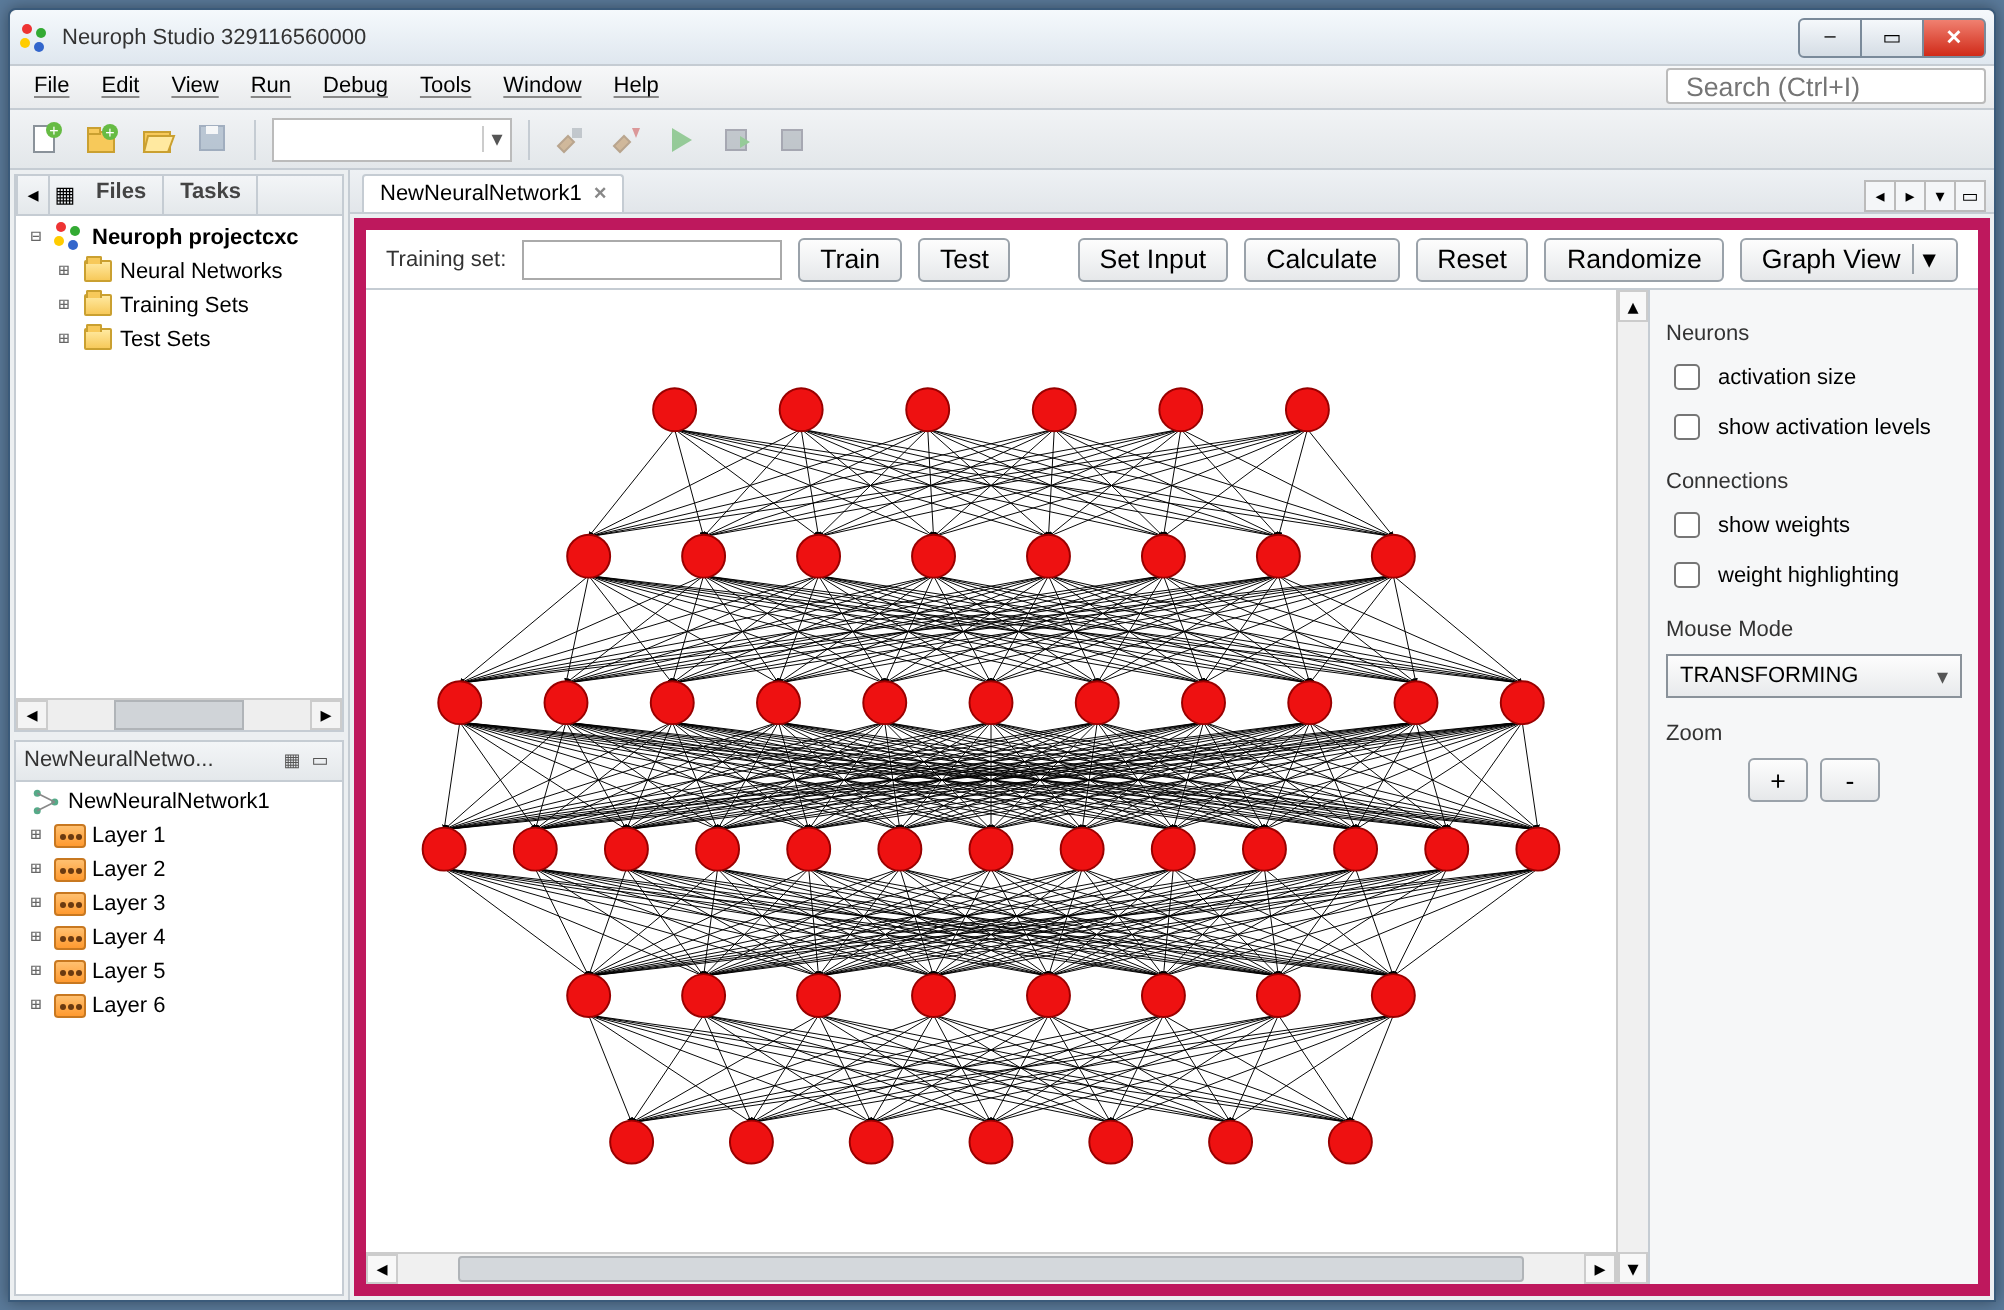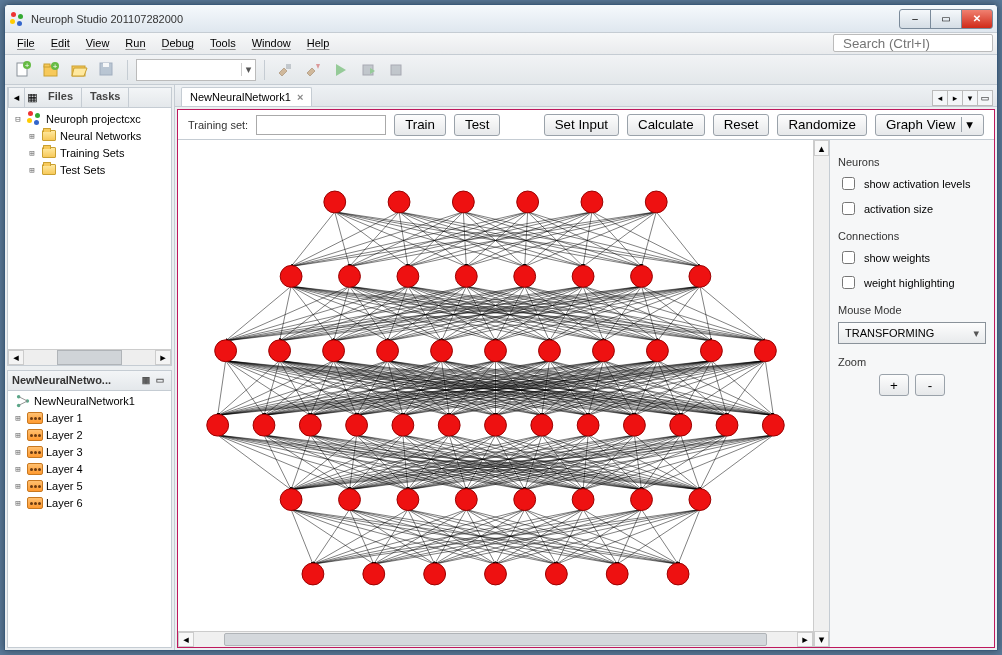--- a/index.html
+++ b/index.html
@@ -34,31 +34,31 @@
   .tw { width:12px; text-align:center; color:#666; font-size:9px; font-family:monospace;}
   .t-icon { width:16px; height:16px; margin:0 3px; display:inline-flex; align-items:center; justify-content:center; }
   .folder-icon{background:linear-gradient(#ffe9a0,#f7c95a);border:1px solid #caa030;border-radius:1px;width:14px;height:11px;position:relative;}
   .folder-icon:before{content:"";position:absolute;top:-3px;left:0;width:6px;height:3px;background:#f7c95a;border:1px solid #caa030;border-bottom:0;border-radius:1px 1px 0 0;}
   .net-icon{width:14px;height:14px;}
   .layer-icon{width:22px;height:12px;background:linear-gradient(#ffc070,#ff9a30);border:1px solid #c87820;border-radius:2px;display:flex;align-items:center;justify-content:center;gap:1px;}
   .layer-icon i{width:3px;height:3px;background:#6b3a10;border-radius:50%;}
   .hscroll{height:16px;background:#eee;border-top:1px solid #ccc;display:flex;}
   .hscroll .ar{width:16px;display:flex;align-items:center;justify-content:center;background:#f4f4f4;border:1px solid #ccc;}
   .hscroll .thumb{flex:0 0 40%;background:#d0d4d8;border:1px solid #b0b4b8;margin-left:20%;}
-  .panel-title{display:flex;align-items:center;height:20px;background:linear-gradient(#f3f5f7,#e4e8eb);border-bottom:1px solid #c5ccd3;padding:0 4px;font-weight:bold;color:#333;}
+  .panel-title{display:flex;align-items:center;height:20px;background:linear-gradient(#f3f5f7,#e4e8eb);border-bottom:1px solid #c5ccd3;padding:0 4px;font-weight:normal;color:#333;}
   .panel-title .pt-btns{margin-left:auto;display:flex;}
   .panel-title .pb{width:14px;height:14px;display:flex;align-items:center;justify-content:center;font-size:9px;color:#555;cursor:pointer;}
   
   .main-col { flex:1; display:flex; flex-direction:column; }
   .doc-tabs{height:22px;background:linear-gradient(#eef1f4,#e2e6ea);border-bottom:1px solid #c5ccd3;display:flex;align-items:flex-end;padding-left:6px;}
   .doc-tab{background:#fff;border:1px solid #c5ccd3;border-bottom:0;padding:3px 8px;display:flex;align-items:center;gap:6px;border-radius:2px 2px 0 0;cursor:pointer;}
   .doc-tab .x{color:#888;font-weight:bold;}
   .doc-tabs .doc-ctrl{margin-left:auto;display:flex;gap:0;padding-right:4px;}
   .doc-ctrl .db{width:16px;height:16px;border:1px solid #bbb;background:#f4f6f8;display:flex;align-items:center;justify-content:center;font-size:9px;cursor:pointer;margin-left:-1px;}
-  .doc-body{flex:1;background:#fff;display:flex;flex-direction:column;margin:2px;border:1px solid #be185d;overflow:hidden;}
+  .doc-body{flex:1;background:#fff;display:flex;flex-direction:column;margin:2px;border:6px solid #be185d;overflow:hidden;}
   .net-toolbar{height:30px;border-bottom:1px solid #c5ccd3;display:flex;align-items:center;padding:0 10px;gap:8px;}
   .lbl{color:#333;}
   .txtfld{height:20px;border:1px solid #aaa;background:#fff;width:130px;}
   .btn{height:22px;padding:0 10px;background:linear-gradient(#fdfdfd,#e6e8ea);border:1px solid #9aa2aa;border-radius:3px;cursor:pointer;font:11px inherit;}
   .net-toolbar .spacer{flex:1;}
   .dd-btn{display:flex;align-items:center;}
   .dd-btn .dd{border-left:1px solid #9aa2aa;padding-left:4px;margin-left:6px;}
   .net-content{flex:1;display:flex;overflow:hidden;}
   .graph-wrap{flex:1;display:flex;flex-direction:column;overflow:hidden;}
   .graph{flex:1;position:relative;background:#fff;overflow:hidden;}
@@ -83,21 +83,21 @@
 </style>
 </head>
 <body>
 
 <div class="window">
 
   <div class="titlebar">
     <span class="icon">
       <span class="neuroph-logo"><i style="background:#e33;left:2px;top:1px;"></i><i style="background:#3a3;left:9px;top:3px;"></i><i style="background:#fc0;left:1px;top:8px;"></i><i style="background:#36c;left:8px;top:10px;"></i></span>
     </span>
-    <span class="title-text">Neuroph Studio 201107282000</span>
+    <span class="title-text">Neuroph Studio 329116560000</span>
     <div class="win-btns">
       <div class="win-btn min">–</div>
       <div class="win-btn">▭</div>
       <div class="win-btn close">✕</div>
     </div>
   </div>
 
   <div class="menubar">
     <div class="menu">File</div>
     <div class="menu">Edit</div>
@@ -194,21 +194,21 @@
           <div class="tree-row">
             <span class="tw">⊟</span>
             <span class="t-icon">
                 <span class="neuroph-logo">
                   <i style="background:#e33;left:1px;top:0;"></i>
                   <i style="background:#3a3;left:8px;top:2px;"></i>
                   <i style="background:#fc0;left:0;top:7px;"></i>
                   <i style="background:#36c;left:7px;top:9px;"></i>
                 </span>
               </span>
-            <span style="font-weight:normal">Neuroph projectcxc</span>
+            <span style="font-weight:bold">Neuroph projectcxc</span>
           </div>
           <div class="tree-row" style="padding-left:16px">
               <span class="tw">⊞</span>
               <span class="t-icon">
                 <span class="folder-icon"></span>
               </span>
               <span>Neural Networks</span>
             </div>
           <div class="tree-row" style="padding-left:16px">
               <span class="tw">⊞</span>
@@ -868,25 +868,25 @@
           <div class="gv-scroll">
               <div class="ar">▴</div>
               <div style="flex:1"></div>
               <div class="ar">▾</div>
             </div>
 
           <div class="side-props">
             <div class="grp-title">Neurons</div>
             <label class="chk">
                 <input type="checkbox" style="">
-                <span>show activation levels</span>
+                <span>activation size</span>
               </label>
             <label class="chk">
                 <input type="checkbox" style="">
-                <span>activation size</span>
+                <span>show activation levels</span>
               </label>
             <div class="grp-title">Connections</div>
             <label class="chk">
                 <input type="checkbox" style="">
                 <span>show weights</span>
               </label>
             <label class="chk">
                 <input type="checkbox" style="">
                 <span>weight highlighting</span>
               </label>

